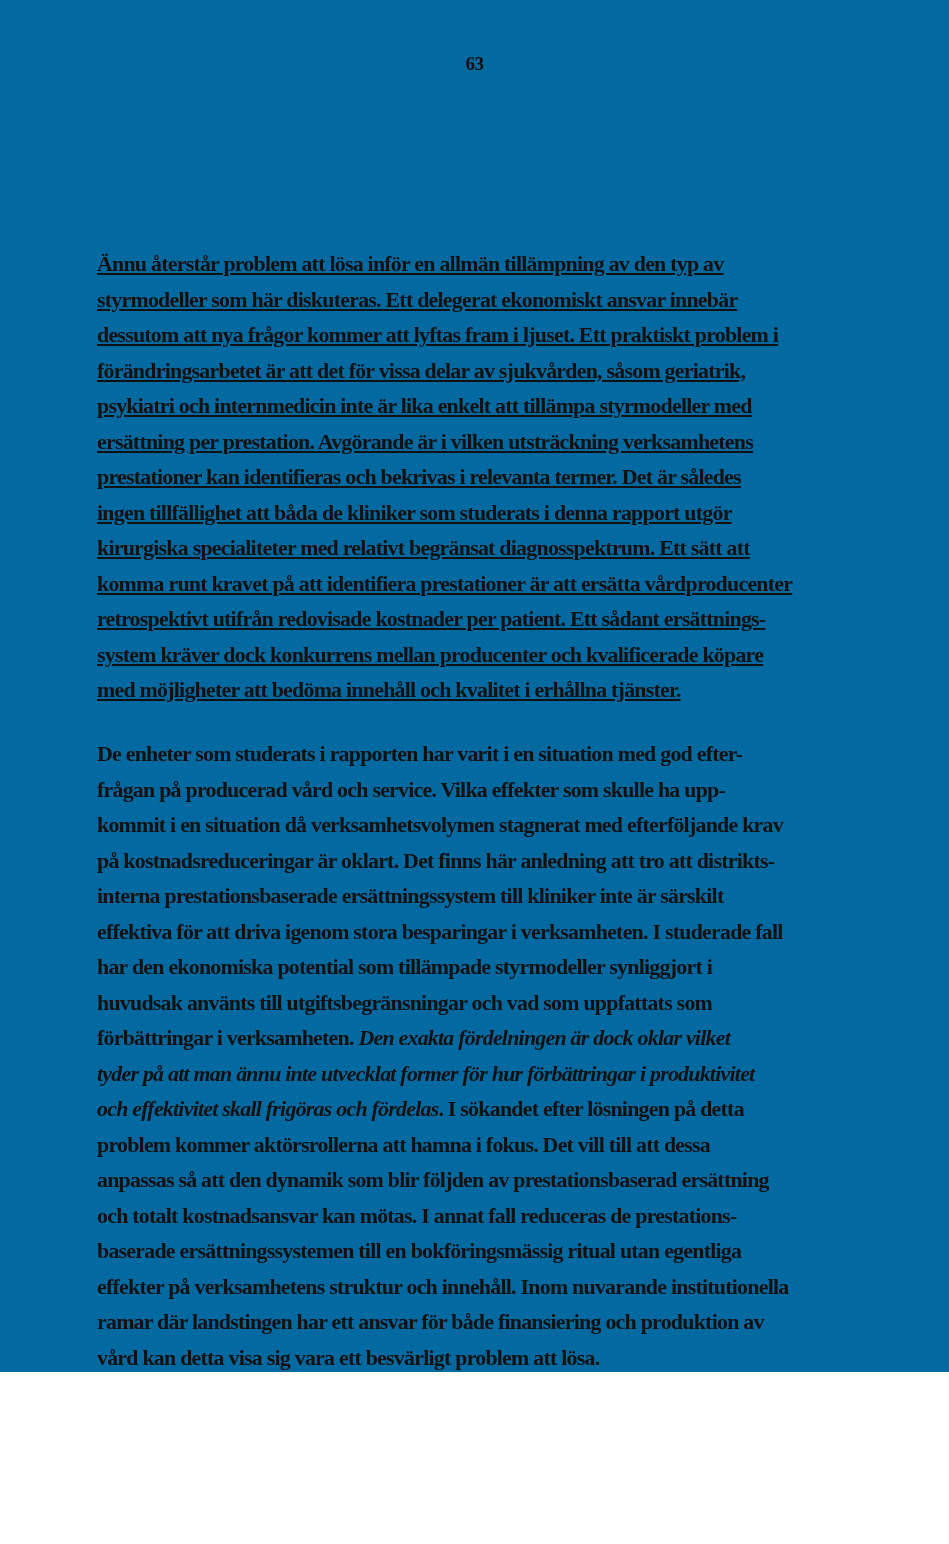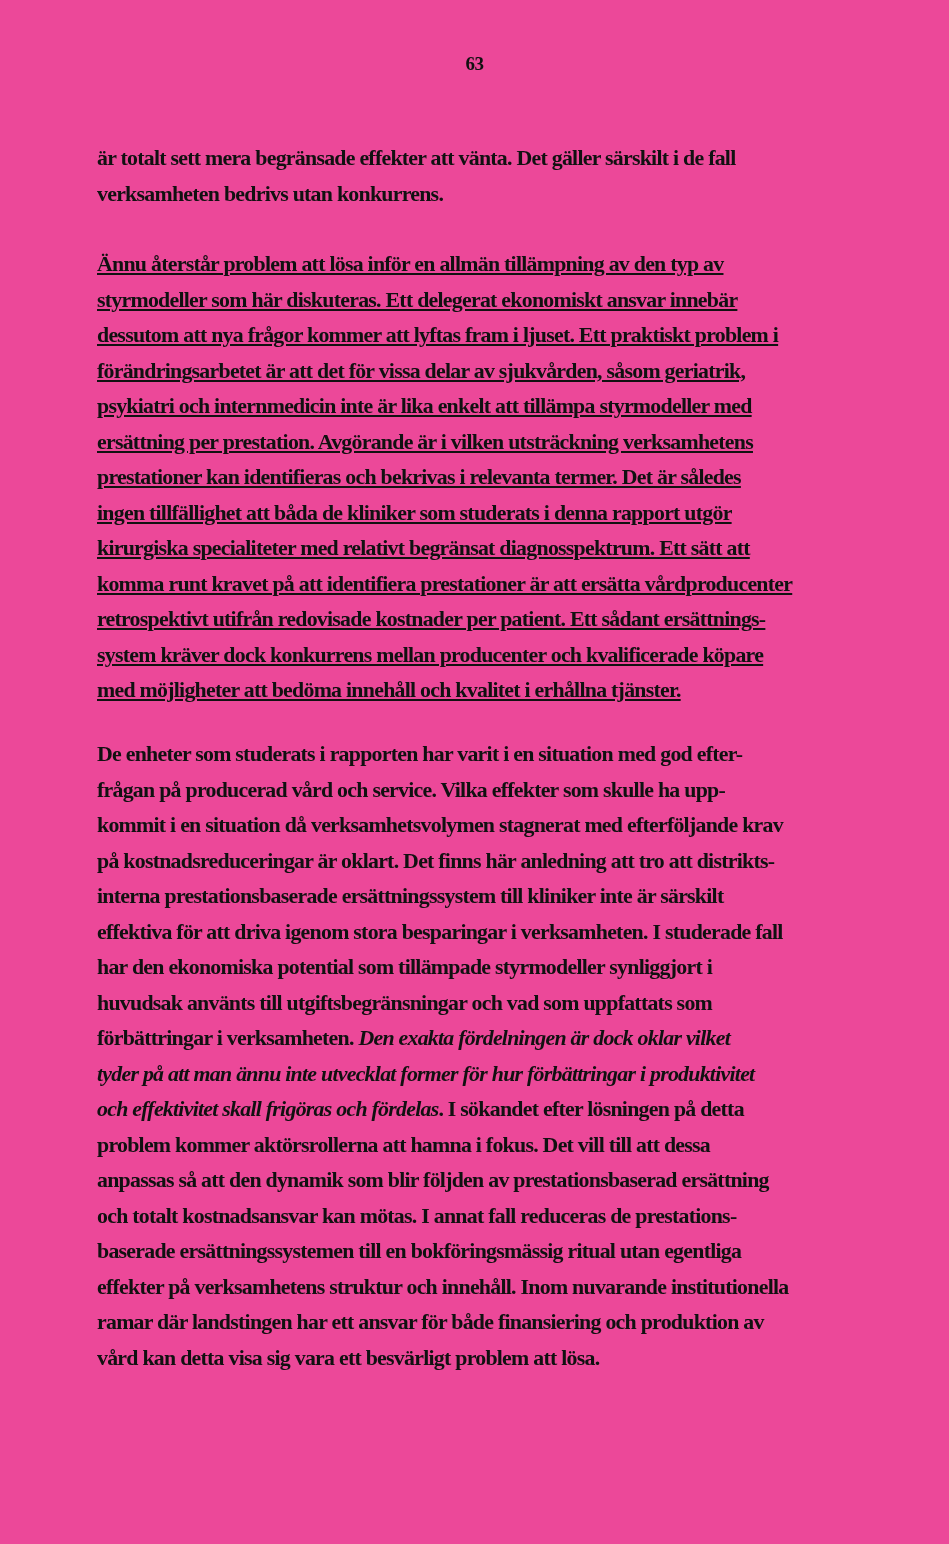--- a/index.html
+++ b/index.html
@@ -13,22 +13,22 @@
       position: relative;
       overflow: hidden;
       font-family: "Liberation Serif", "DejaVu Serif", serif;
       color: #111111;
     }
     .page {
       position: absolute;
       left: 0;
       top: 0;
       width: 949px;
-      height: 1544px;
-      background: #ec4899;
+      height: 1372px;
+      background: #0369a1;
     }
     .page-number {
       position: absolute;
       left: 0;
       width: 949px;
       top: 53px;
       text-align: center;
       font-size: 19px;
       font-weight: bold;
       letter-spacing: -0.5px;
@@ -56,24 +56,20 @@
     #p2 { top: 246px; text-decoration: underline; }
     #p3 { top: 736px; font-family: Liberation Serif, serif; }
   </style>
 </head>
 <body>
 
 <div class="page">
 
   <div class="page-number">63</div>
 
-  <div class="para" id="p1">
-    <span class="line" style="transform: scaleX(0.9936);">är totalt sett mera begränsade effekter att vänta. Det gäller särskilt i de fall</span>
-    <span class="line" style="transform: scaleX(0.9936);">verksamheten bedrivs utan konkurrens.</span>
-  </div>
 
   <div class="para" id="p2">
     <span class="line" style="transform: scaleX(0.9936);">Ännu återstår problem att lösa inför en allmän tillämpning av den typ av</span>
     <span class="line" style="transform: scaleX(0.9936);">styrmodeller som här diskuteras. Ett delegerat ekonomiskt ansvar innebär</span>
     <span class="line" style="transform: scaleX(0.9936);">dessutom att nya frågor kommer att lyftas fram i ljuset. Ett praktiskt problem i</span>
     <span class="line" style="transform: scaleX(0.9936);">förändringsarbetet är att det för vissa delar av sjukvården, såsom geriatrik,</span>
     <span class="line" style="transform: scaleX(0.9936);">psykiatri och internmedicin inte är lika enkelt att tillämpa styrmodeller med</span>
     <span class="line" style="transform: scaleX(0.9936);">ersättning per prestation. Avgörande är i vilken utsträckning verksamhetens</span>
     <span class="line" style="transform: scaleX(0.9936);">prestationer kan identifieras och bekrivas i relevanta termer. Det är således</span>
     <span class="line" style="transform: scaleX(0.9936);">ingen tillfällighet att båda de kliniker som studerats i denna rapport utgör</span>

